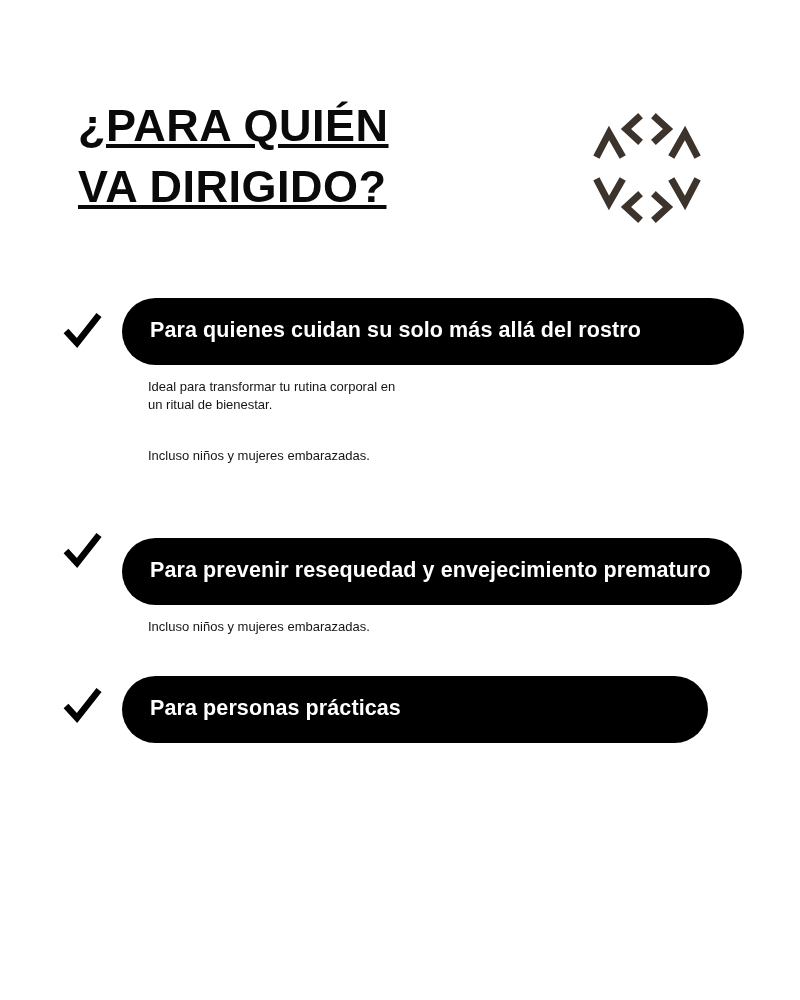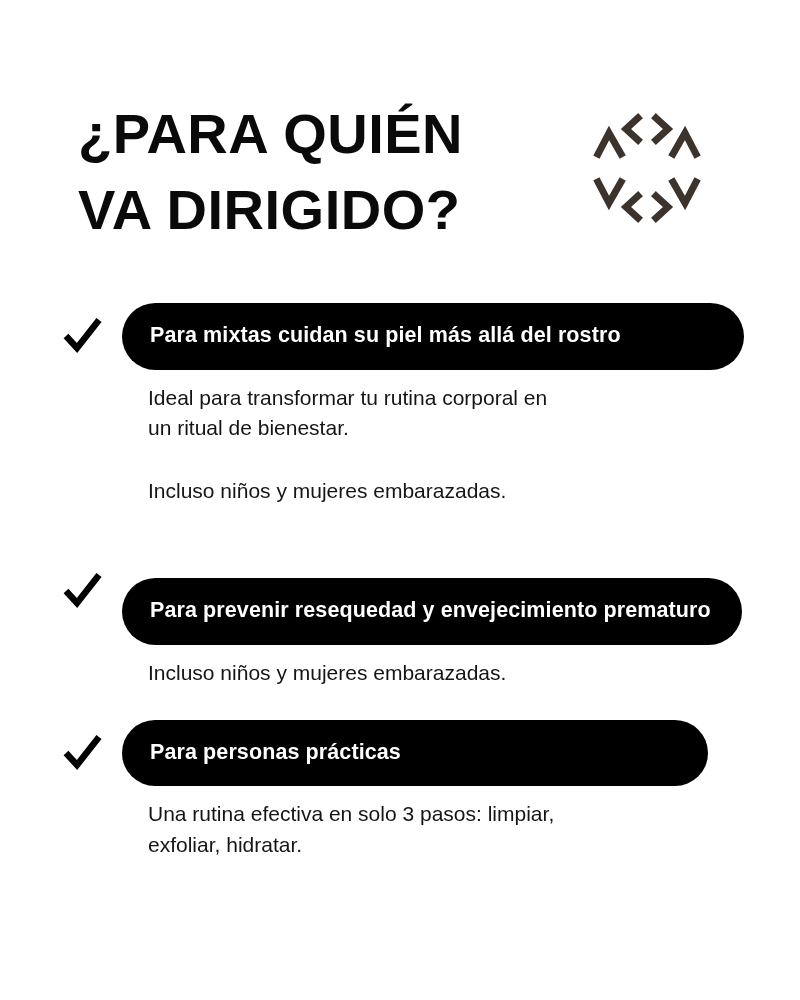--- a/index.html
+++ b/index.html
@@ -28,27 +28,28 @@
   .header {
     display: flex;
     align-items: flex-start;
     justify-content: space-between;
     padding: 96px 78px 0 78px;
     box-sizing: border-box;
   }
   .title {
     font-family: "Liberation Sans", sans-serif;
     font-weight: bold;
-    font-size: 56px;
+    font-size: 45px;
     line-height: 1.35;
     letter-spacing: 0.5px;
     color: #0a0a0a;
     margin: 0;
     white-space: pre-line;
     text-transform: uppercase;
+    text-decoration: underline;
   }
   .logo-wrap {
     margin-top: 2px;
     margin-right: 6px;
   }
 
   
   .items {
     margin-top: 56px;
     padding: 0 56px 0 56px;
@@ -82,36 +83,36 @@
   }
   .pill-text {
     color: #ffffff;
     font-weight: bold;
     font-size: 21.5px;
     line-height: 1.42;
     letter-spacing: 0.1px;
   }
   .desc {
     margin: 13px 0 0 92px;
-    font-size: 21px;
+    font-size: 13px;
     line-height: 1.45;
     color: #151515;
     white-space: pre-line;
     font-weight: normal;
   }
 
   .item + .item {
     margin-top: 32px;
   }
 
   
   .item-1 .pill { max-width: 648px; }
   .item-2 .pill { max-width: 648px; }
   .item-3 .pill { max-width: 620px; margin-top: 40px; }
-  .item-4 .pill { max-width: 586px; }
+  .item-4 .pill { max-width: 586px; margin-top: 8px; }
 </style>
 </head>
 <body>
 
 <div class="page">
 
   <div class="header">
     <h1 class="title">¿PARA QUIÉN
 VA DIRIGIDO?</h1>
 
@@ -140,21 +141,21 @@
   <div class="items">
 
     <div class="item item-1">
       <div class="item-row">
         <span class="check">
           <svg width="48" height="48" viewBox="0 0 48 48">
             <path d="M8 24 L19 36 L41 8" fill="none" stroke="#000000" stroke-width="6.5" stroke-linecap="butt" stroke-linejoin="miter"></path>
           </svg>
         </span>
         <div class="pill">
-          <span class="pill-text">Para mixtas cuidan su piel más allá del rostro</span>
+          <span class="pill-text">Para quienes cuidan su solo más allá del rostro</span>
         </div>
       </div>
       <div class="desc">Ideal para transformar tu rutina corporal en
 un ritual de bienestar.</div>
     </div>
 
     <div class="item item-2">
       <div class="desc">Incluso niños y mujeres embarazadas.</div>
     </div>
 
@@ -176,18 +177,16 @@
       <div class="item-row">
         <span class="check">
           <svg width="48" height="48" viewBox="0 0 48 48">
             <path d="M8 24 L19 36 L41 8" fill="none" stroke="#000000" stroke-width="6.5" stroke-linecap="butt" stroke-linejoin="miter"></path>
           </svg>
         </span>
         <div class="pill">
           <span class="pill-text">Para personas prácticas</span>
         </div>
       </div>
-      <div class="desc">Una rutina efectiva en solo 3 pasos: limpiar,
-exfoliar, hidratar.</div>
     </div>
 
   </div>
 </div>
 
 </body></html>

